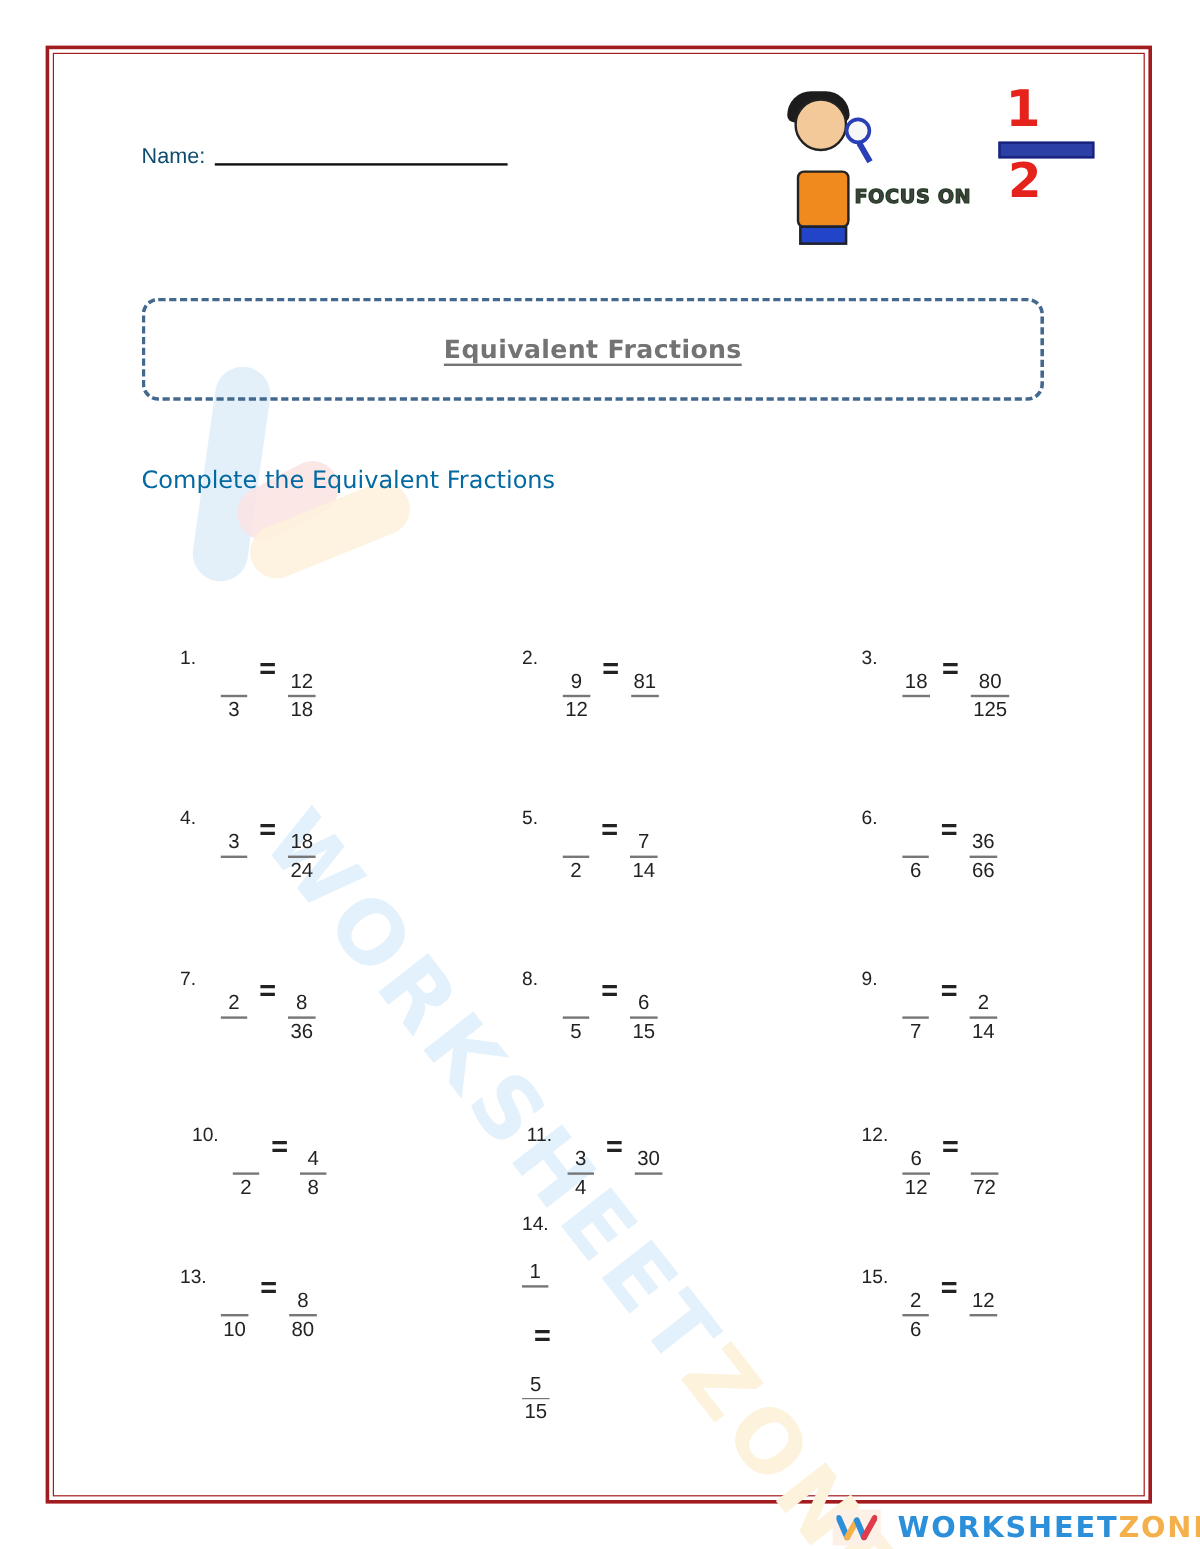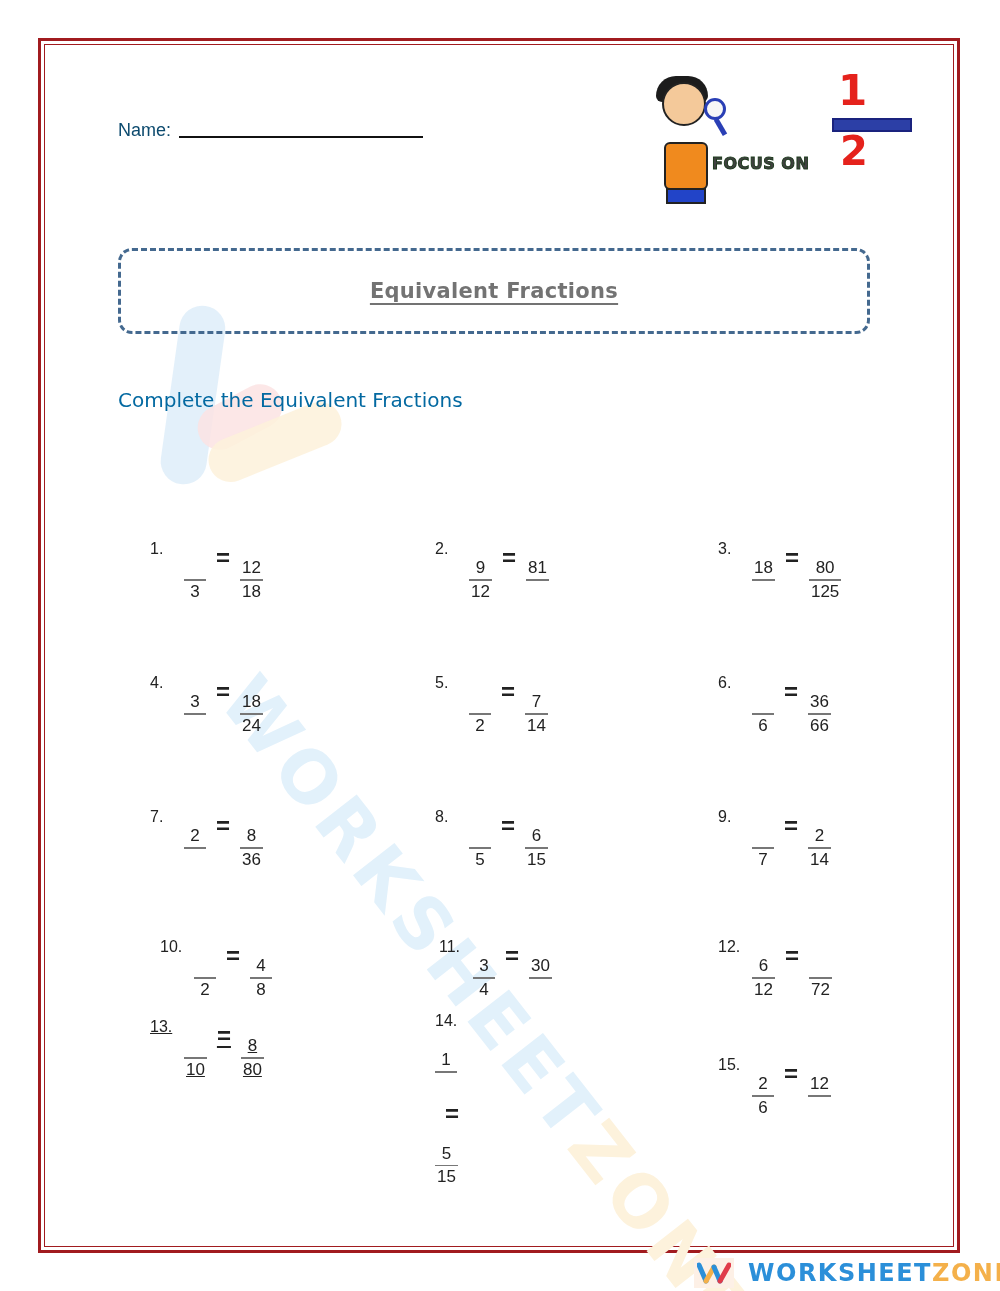--- a/index.html
+++ b/index.html
@@ -308,21 +308,21 @@
         <span class="den">12</span>
       </span>
       <span class="eq">=</span>
 
       <span class="frac">
         <span class="num"></span>
         <span class="bar"></span>
         <span class="den">72</span>
       </span>
     </div>
-    <div class="problem" style="left: 150px; top: 1016px; text-decoration: underline;">
+    <div class="problem" style="left: 150px; top: 1054px;">
       <span class="pnum">13.</span>
 
       <span class="frac">
         <span class="num"></span>
         <span class="bar"></span>
         <span class="den">10</span>
       </span>
       <span class="eq">=</span>
 
       <span class="frac">

